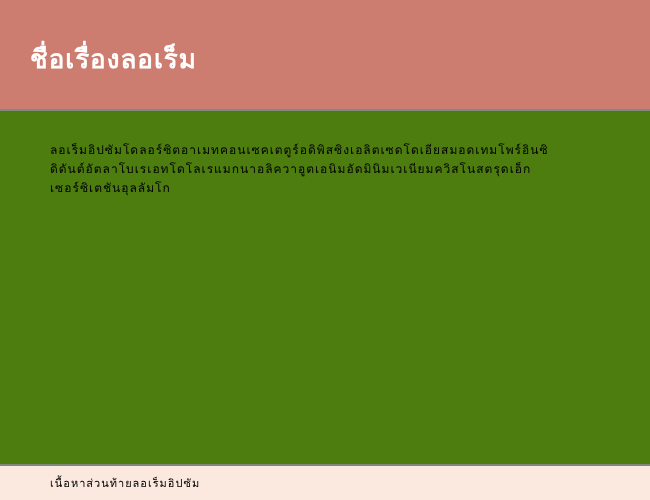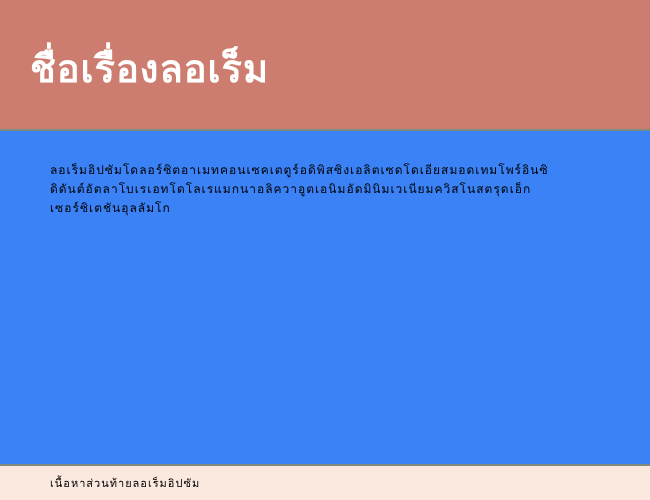--- a/index.html
+++ b/index.html
@@ -14,27 +14,27 @@
       display: flex;
       flex-direction: column;
       overflow: hidden;
     }
     .header {
       background-color: #cd7d6f;
       padding: 38px 30px 30px 30px;
     }
     .header-title {
       color: #ffffff;
-      font-size: 38px;
+      font-size: 26px;
       font-weight: bold;
       letter-spacing: 1px;
     }
     .content {
       flex: 1;
-      background-color: #3b82f6;
+      background-color: #4d7c0f;
       border-top: 2px solid #7f8a7f;
       border-bottom: 2px solid #7f8a7f;
       padding: 30px 50px;
     }
     .content-text {
       color: #000000;
       font-size: 12px;
       line-height: 1.6;
       letter-spacing: 1px;
       max-width: 500px;

